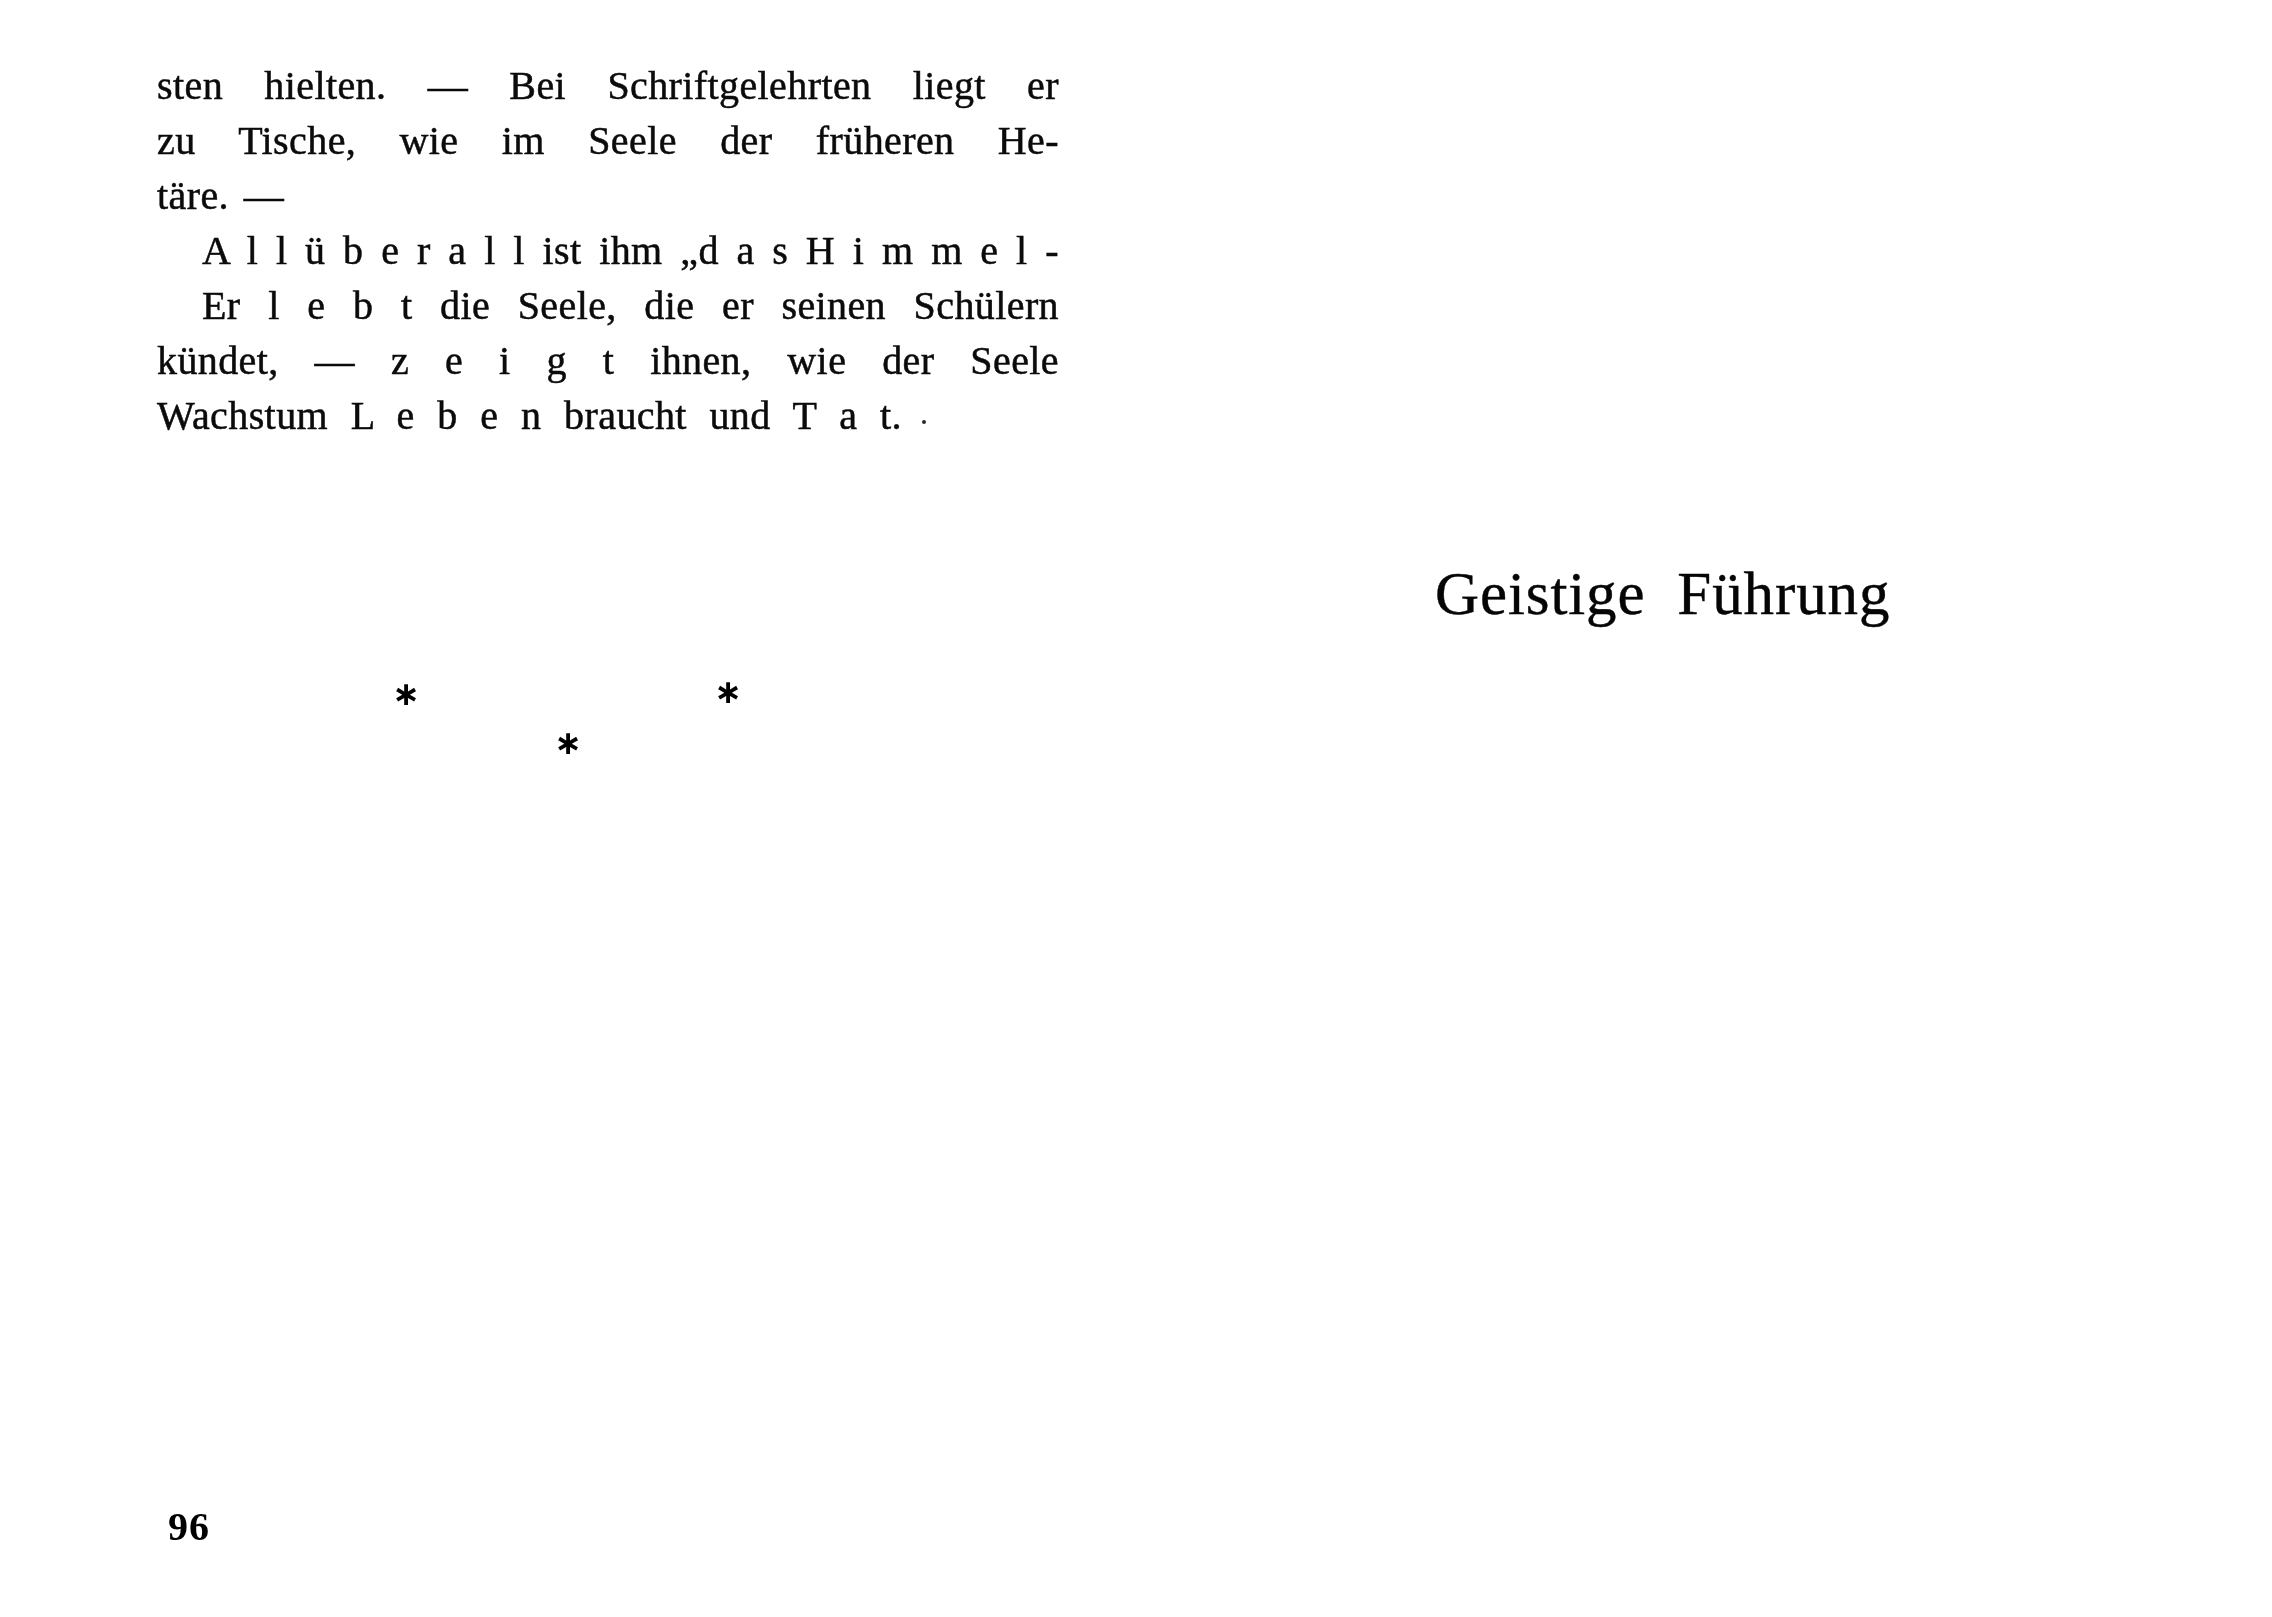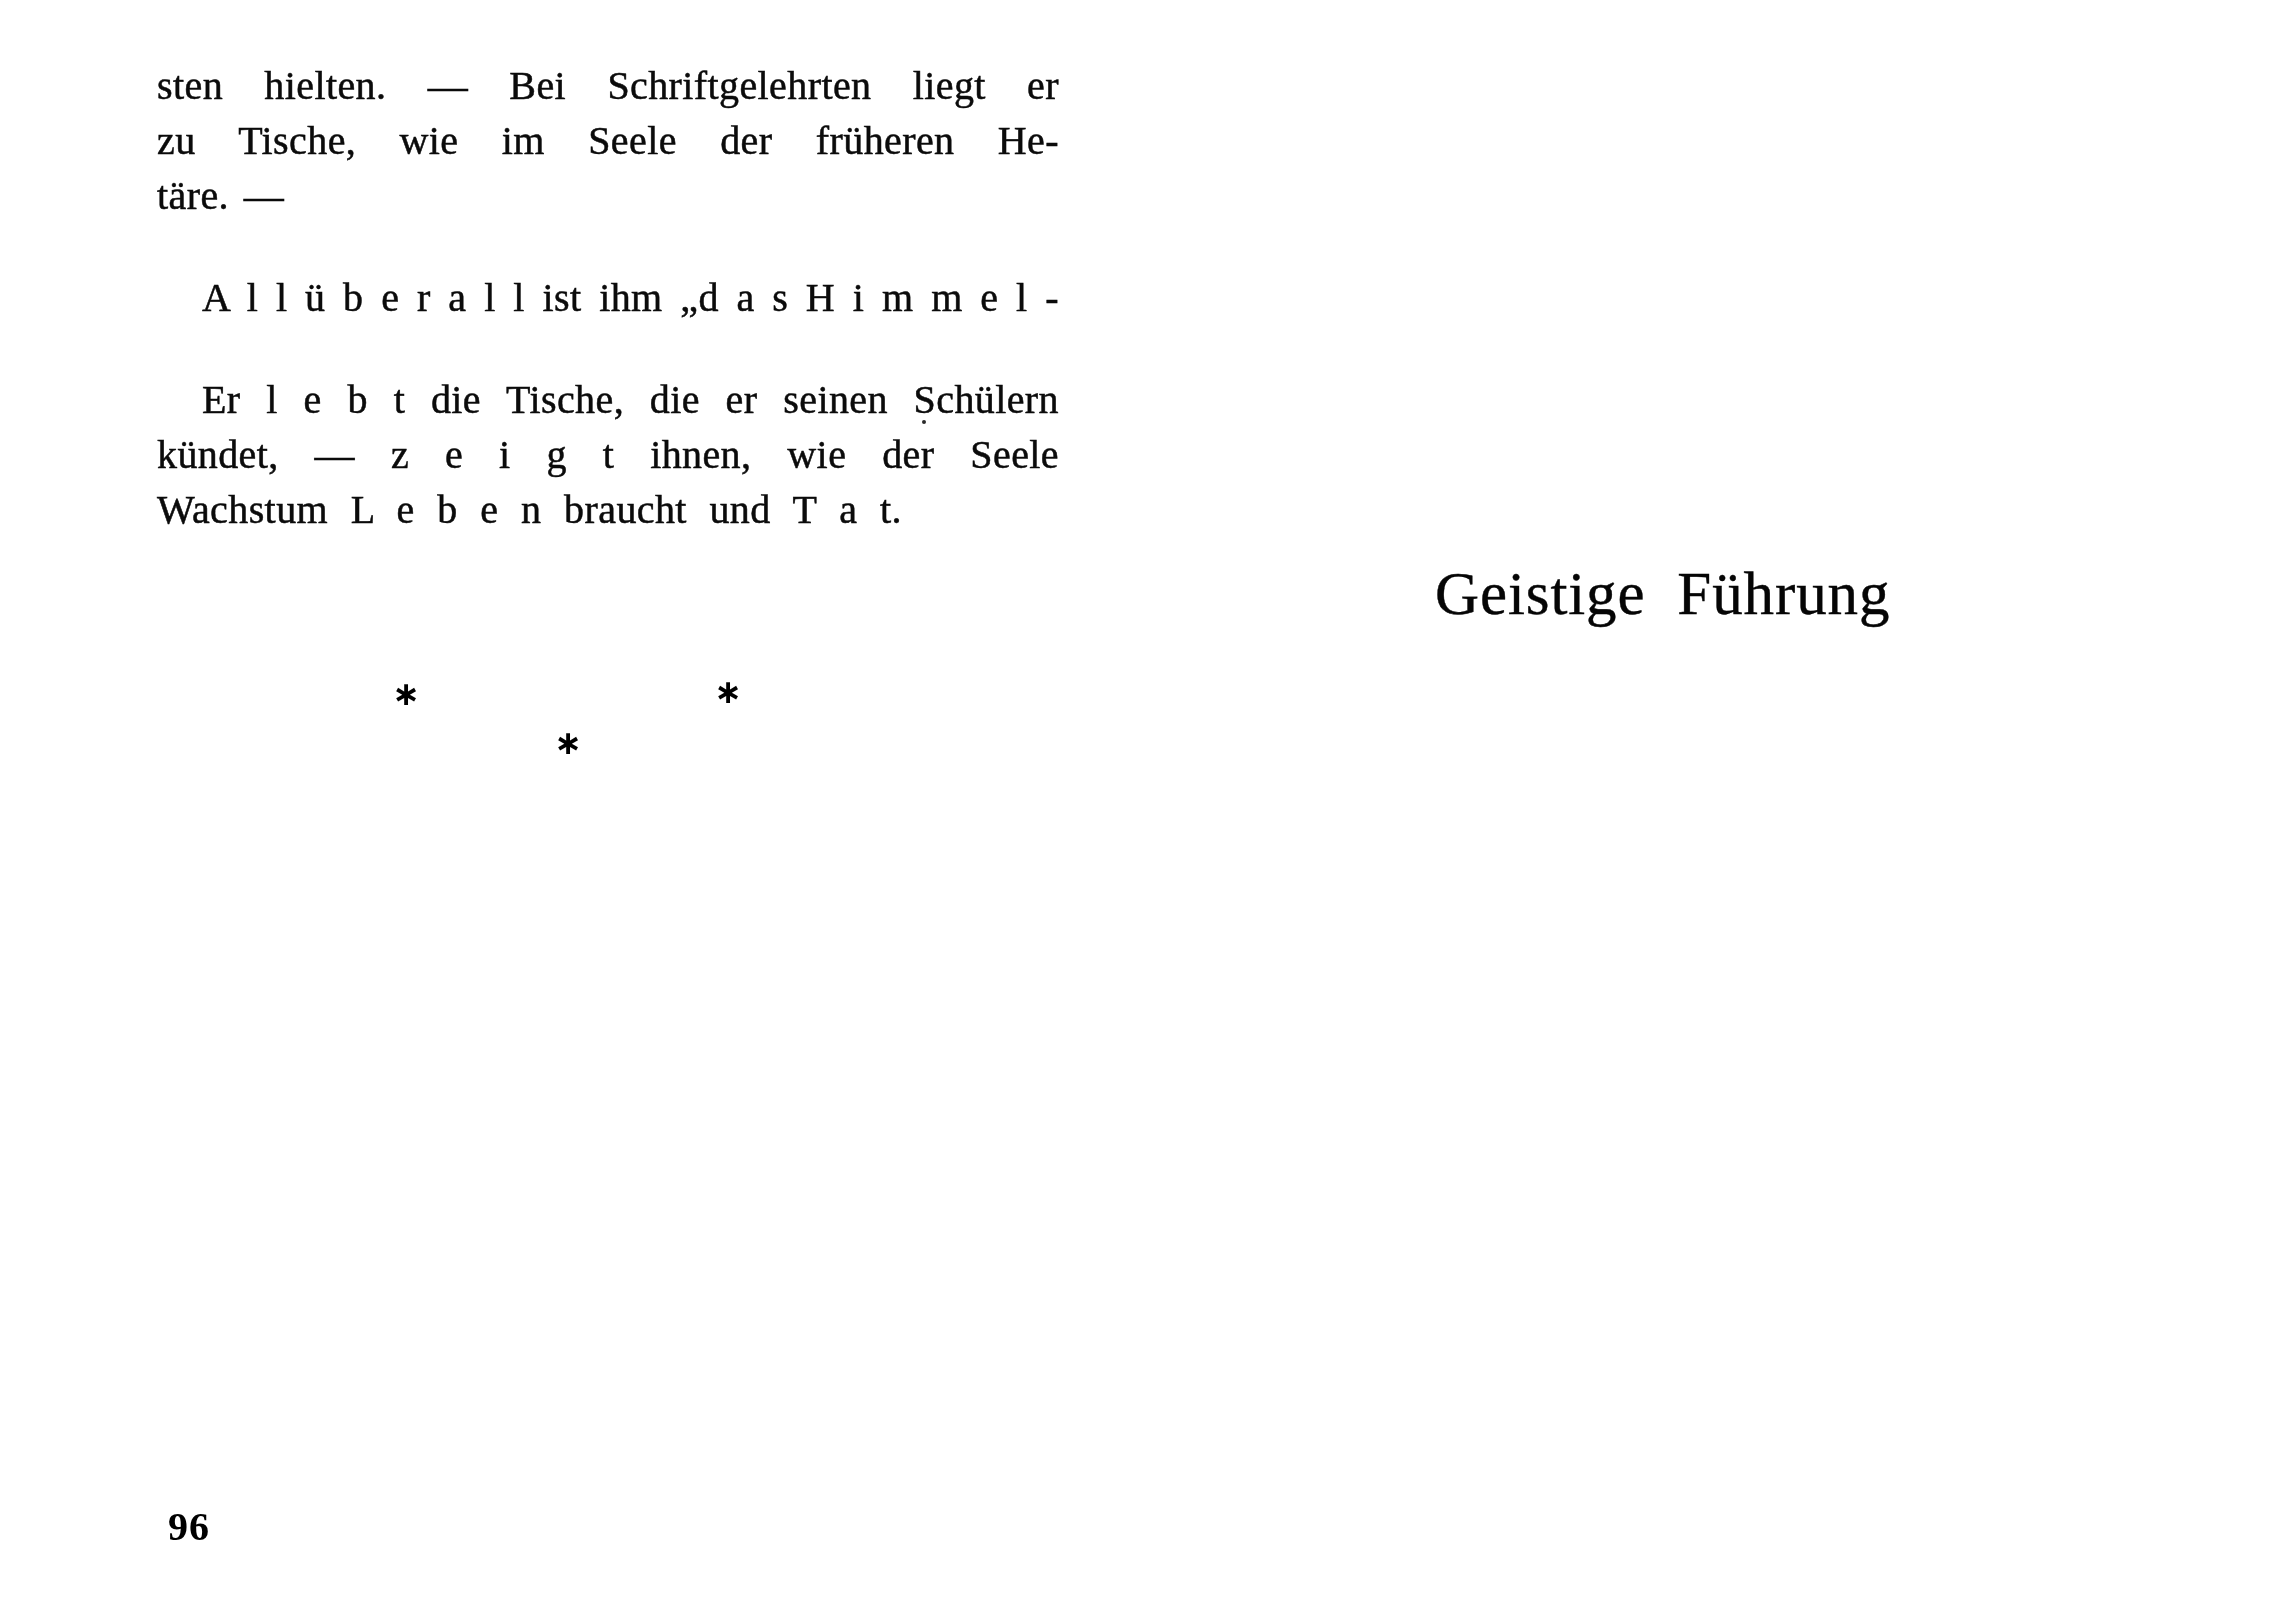--- a/index.html
+++ b/index.html
@@ -15,21 +15,21 @@
     font-family: "Liberation Serif", "DejaVu Serif", serif;
     color: #0b0b0b;
   }
   
   .text-block {
     position: absolute;
     left: 157px;
     top: 58px;
     width: 902px;
   }
-  .para + .para { margin-top: 47px; }
+  .para + .para { }
   .line {
     font-size: 40px;
     line-height: 55px;
     letter-spacing: 0.4px;
     word-spacing: 4.4px;
     white-space: pre-wrap;
     -webkit-text-stroke: 0.5px #0b0b0b;
   }
   .line.fill {
     white-space: normal;
@@ -101,21 +101,21 @@
       <div class="line fill">sten hielten. — Bei Schriftgelehrten liegt er</div>
       <div class="line fill">zu Tische, wie im Seele der früheren He-</div>
       <div class="line">täre. —</div>
     </div>
 
     <div class="para">
       <div class="line fill indent">A l l ü b e r a l l ist ihm „d a s H i m m e l -</div>
     </div>
 
     <div class="para">
-      <div class="line fill indent">Er l e b t die Tische, die er seinen Schülern</div>
+      <div class="line fill indent">Er l e b t die Seele, die er seinen Schülern</div>
       <div class="line fill">kündet, — z e i g t ihnen, wie der Seele</div>
       <div class="line wide">Wachstum L e b e n braucht und T a t.</div>
     </div>
 
   </div>
 
   <div>
     <span class="asterisk ast-1">∗</span>
     <span class="asterisk ast-2">∗</span>
     <span class="asterisk ast-3">∗</span>

